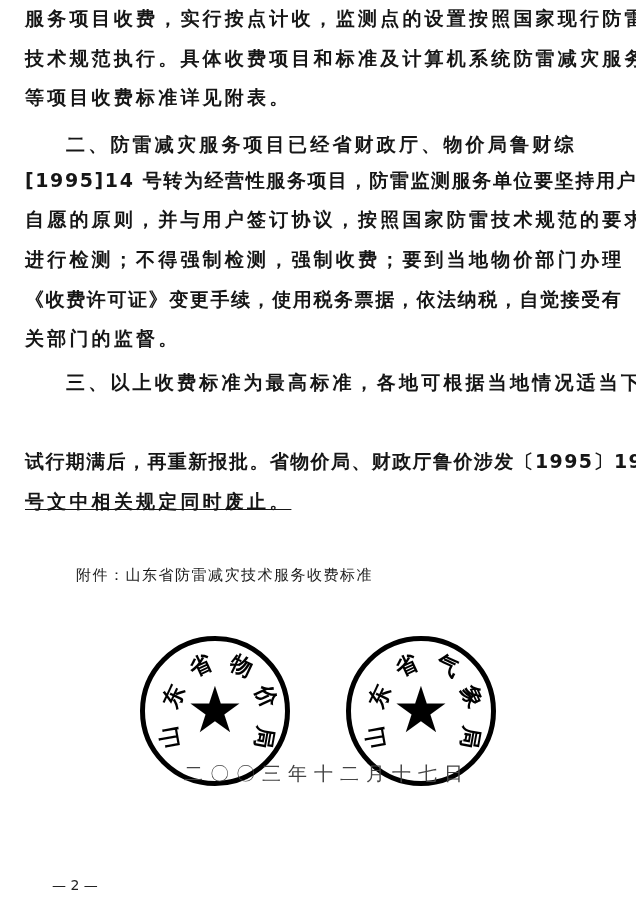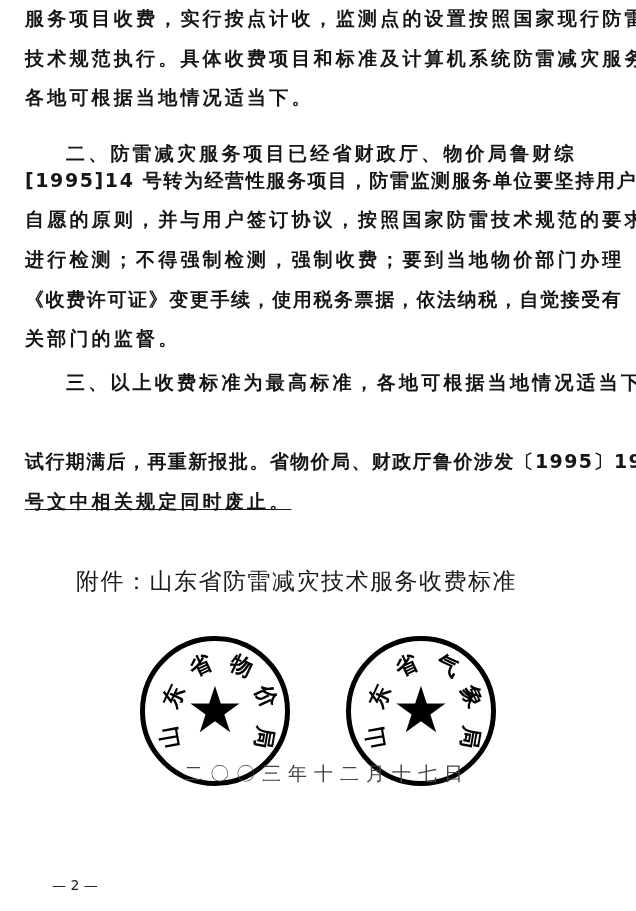--- a/index.html
+++ b/index.html
@@ -28,21 +28,21 @@
       white-space: nowrap;
       line-height: 24px;
       font-weight: bold;
       color: #161616;
     }
     .indent { left: 66px; }
     .attachment {
       position: absolute;
       left: 76px;
       top: 566px;
-      font-size: 23px;
+      font-size: 15px;
       letter-spacing: 1.5px;
       white-space: nowrap;
       color: #1a1a1a;
     }
     .seal {
       position: absolute;
       width: 150px;
       height: 150px;
       border: 5px solid #000;
       border-radius: 50%;
@@ -85,23 +85,23 @@
       white-space: nowrap;
     }
   </style>
 </head>
 <body>
 
 <div class="page">
 
   <div class="line" style="top:6px;">服务项目收费，实行按点计收，监测点的设置按照国家现行防雷</div>
   <div class="line" style="top:46px;">技术规范执行。具体收费项目和标准及计算机系统防雷减灾服务</div>
-  <div class="line" style="top:85px;">各地可根据当地情况适当下。</div>
+  <div class="line" style="top:85px;">等项目收费标准详见附表。</div>
 
-  <div class="line indent" style="top:141px;">二、防雷减灾服务项目已经省财政厅、物价局鲁财综</div>
+  <div class="line indent" style="top:132px;">二、防雷减灾服务项目已经省财政厅、物价局鲁财综</div>
   <div class="line" style="top:168px; letter-spacing:1.6px;">[1995]14 号转为经营性服务项目，防雷监测服务单位要坚持用户</div>
   <div class="line" style="top:207px;">自愿的原则，并与用户签订协议，按照国家防雷技术规范的要求</div>
   <div class="line" style="top:247px;">进行检测；不得强制检测，强制收费；要到当地物价部门办理</div>
   <div class="line" style="top:326px;">关部门的监督。</div>
   <div class="line" style="top:287px; letter-spacing:1.6px;">《收费许可证》变更手续，使用税务票据，依法纳税，自觉接受有</div>
 
   <div class="line indent" style="top:370px;">三、以上收费标准为最高标准，各地可根据当地情况适当下</div>
   <div class="line" style="top:449px; letter-spacing:1.4px;">试行期满后，再重新报批。省物价局、财政厅鲁价涉发〔1995〕19</div>
   <div class="line" style="top:489px;text-decoration:underline;">号文中相关规定同时废止。</div>
 

